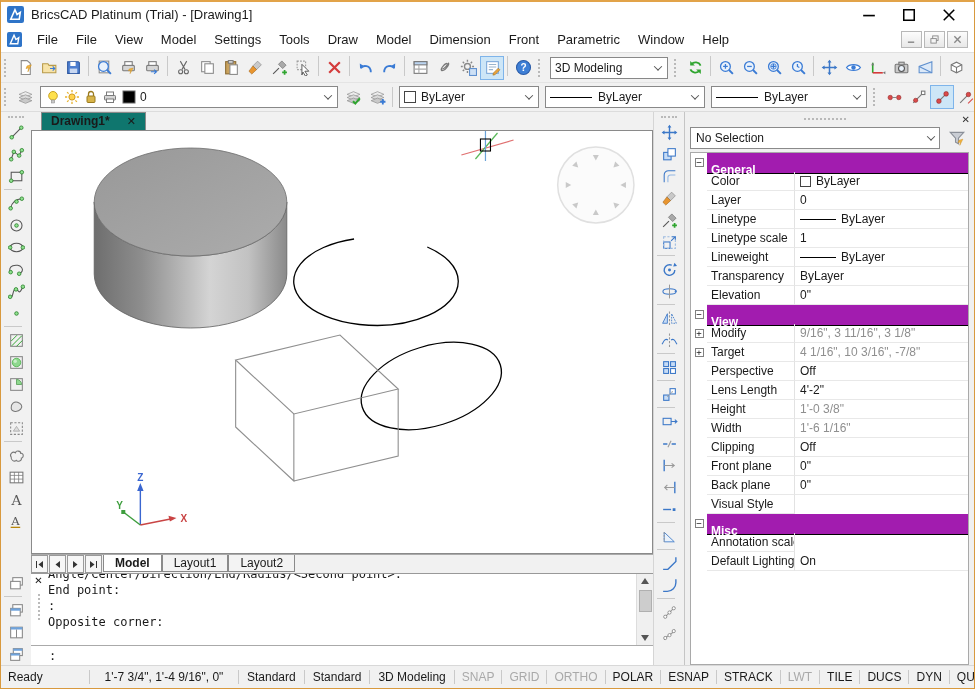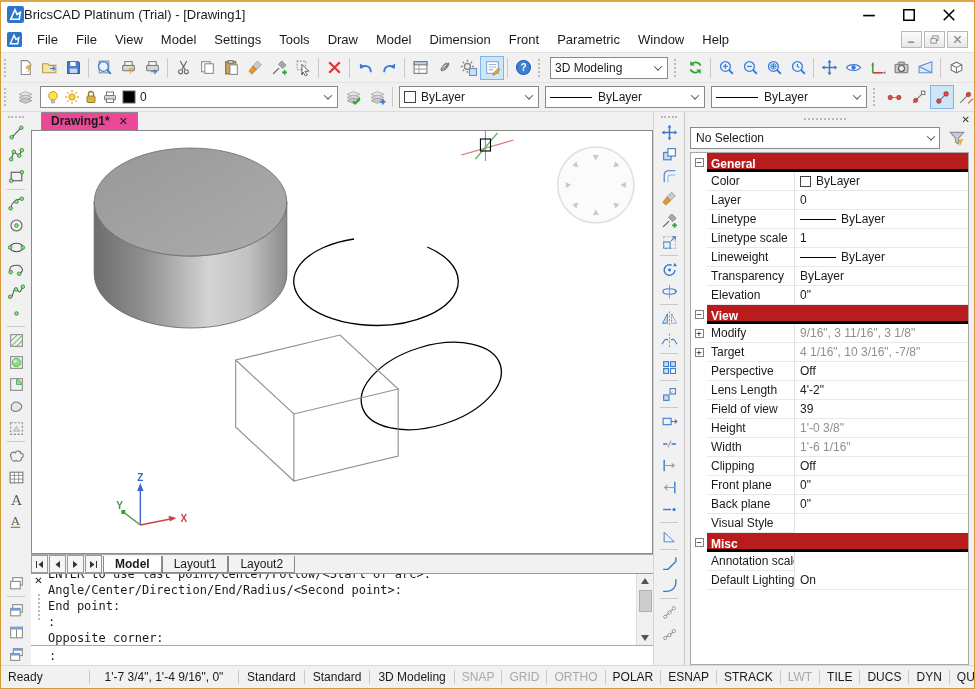--- a/index.html
+++ b/index.html
@@ -1,36 +1,36 @@
 <!DOCTYPE html>
 <html><head>
 <meta charset="utf-8">
 <style>
 *{margin:0;padding:0;box-sizing:border-box}
 html,body{width:975px;height:689px;overflow:hidden}
 body{font-family:"Liberation Sans","DejaVu Sans",sans-serif;font-size:12px;color:#1a1a1a;background:#f0f0f0}
 .app{width:975px;height:689px;border:1px solid #D8993E;border-top:2px solid #E2A349;display:flex;flex-direction:column;background:#f0f0f0}
 
-.titlebar{height:25px;background:#fff;display:flex;align-items:center;padding:0 6px;flex:none}
+.titlebar{height:25px;background:#fff;display:flex;align-items:center;padding:0 6px;gap:7px;flex:none}
 .logo{width:17px;height:17px;flex:none}
 .title{font-size:13px}
 .winbtns{margin-left:auto;display:flex;gap:26px;padding-right:12px}
 .wbtn{width:14px;height:14px;display:flex;align-items:center;justify-content:center}
 
 .menubar{height:25px;background:#fff;display:flex;align-items:center;padding:0 4px;flex:none}
 .menulogo{width:15px;height:15px;margin:0 6px 0 2px}
 .menu-item{padding:4px 9px;font-size:13px;cursor:default}
 .mdibtns{margin-left:auto;display:flex;gap:2px;padding-right:2px}
 .mdib{width:21px;height:17px;border:1px solid #b8b8b8;background:linear-gradient(#fcfcfc,#e8e8e8);display:flex;align-items:center;justify-content:center;color:#777;font-size:9px}
 
 .tb{display:flex;align-items:center;background:#f1f1f1;flex:none}
 .tb1{height:31px;border-top:1px solid #e0e0e0;border-bottom:1px solid #e4e4e4}
 .tb2{height:29px;border-bottom:1px solid #dcdcdc}
 .grip{width:5px;height:18px;border-left:2px dotted #b9b9b9;margin:0 4px 0 3px;flex:none}
-.strip{display:flex;align-items:center}
+.strip{display:flex;align-items:flex-start}
 .tbtn{width:24px;height:24px;display:flex;align-items:center;justify-content:center;border:1px solid transparent;flex:none}
 .tbtn svg{width:17px;height:17px}
 .tbtn.sel{background:#CDE6F7;border-color:#7EB4EA}
 .hsep{width:1px;height:20px;background:#c9c9c9;margin:0 3px;flex:none}
 .combo{height:22px;border:1px solid #888;background:#fff;display:flex;align-items:center;padding:0 1px 0 4px;margin:0 3px;font-size:12px;flex:none}
 .combo .cicon{width:17px;height:16px;margin-right:2px;flex:none}
 .combo .cicon svg{width:16px;height:16px}
 .chevbox{margin-left:auto;width:17px;display:flex;align-items:center;justify-content:center;align-self:stretch}
 .chev{width:6px;height:6px;border-right:1.4px solid #555;border-bottom:1.4px solid #555;transform:rotate(45deg) translate(-1px,-1px)}
 .linesw{display:inline-block;width:42px;border-top:1.6px solid #000;margin-right:6px}
@@ -39,21 +39,21 @@
 
 .main{flex:1;display:flex;min-height:0}
 .vtb{width:30px;background:#f1f1f1;display:flex;flex-direction:column;align-items:center;padding-top:2px;flex:none;overflow:hidden}
 .vtb .hgrip{width:16px;border-top:2px dotted #b9b9b9;margin:2px 0 3px}
 .vtb .tbtn{width:24px;height:22px}
 .vsep{height:1px;width:18px;background:#c9c9c9;margin:2px 0;flex:none}
 .vspacer{flex:1}
 .center{width:622px;display:flex;flex-direction:column;flex:none;min-height:0}
 
 .doctabs{height:18px;display:flex;align-items:flex-end;background:#f1f1f1;padding-left:10px;flex:none}
-.doctab{background:#ec4899;border:1px solid #8a8a8a;border-bottom:none;padding:1px 9px 2px;font-weight:bold;font-size:12px;display:flex;align-items:center;gap:9px}
+.doctab{background:#0f766e;border:1px solid #8a8a8a;border-bottom:none;padding:1px 9px 2px;font-weight:bold;font-size:12px;display:flex;align-items:center;gap:17px}
 .doctab .x{font-weight:bold;font-size:11px;line-height:10px}
 
 .canvas{flex:1;background:#fff;border:1px solid #8a8a8a;min-height:0;position:relative}
 .canvas svg{display:block;width:100%;height:100%}
 
 .layouttabs{height:19px;display:flex;align-items:stretch;background:#f1f1f1;border-top:1px solid #aaa;flex:none}
 .navbtn{width:17px;display:flex;align-items:center;justify-content:center;border:1px solid #9a9a9a;background:#f6f6f6;margin-right:1px}
 .navbtn svg{width:9px;height:9px}
 .ltab{padding:1px 11px;border:1px solid #8a8a8a;border-top:none;background:#f3f3f3;display:flex;align-items:center;font-size:12px}
 .ltab.active{background:#fff;font-weight:bold}
@@ -81,21 +81,21 @@
 .pgrip .dots i{width:42px;border-top:2px dotted #b9b9b9;display:block}
 .pclose{font-size:10px;font-weight:bold;color:#333}
 .pselrow{display:flex;align-items:center;gap:5px;padding:1px 5px 3px;flex:none}
 .pselect{flex:1;height:22px;border:1px solid #8a8a8a;background:#fff;display:flex;align-items:center;padding-left:5px}
 .filterbtn{width:24px;height:22px;display:flex;align-items:center;justify-content:center}
 .filterbtn svg{width:18px;height:18px}
 .pgrid{flex:1;margin:0 5px 0 5px;background:#fff;border:1px solid #a9a9a9;overflow:hidden;font-size:12px}
 .grow{display:flex;height:19px;align-items:stretch}
 .gexp{width:16px;display:flex;align-items:center;justify-content:center;flex:none;border-bottom:1px solid #fff}
 .expbox{width:9px;height:9px;border:1px solid #808080;background:#fff;font-size:9px;line-height:7px;text-align:center;font-family:"DejaVu Sans Mono",monospace}
-.ghead{flex:1;background:#b91c1c;color:#fff;font-weight:bold;padding:4px 4px;border-bottom:3px solid #000000}
+.ghead{flex:1;background:#a21caf;color:#fff;font-weight:bold;padding:10px 4px;border-bottom:1px solid #000000}
 .glabel{width:88px;padding:2px 0 2px 4px;border-right:1px solid #e2e2e2;border-bottom:1px solid #e8e8e8;overflow:hidden;white-space:nowrap;flex:none}
 .gvalue{flex:1;padding:2px 0 2px 5px;border-bottom:1px solid #e8e8e8;overflow:hidden;white-space:nowrap;display:flex;align-items:center}
 .gvalue.gray{color:#8f8f8f}
 .gvalue .colsw{width:11px;height:11px}
 .gvalue .linesw{width:36px;margin-right:5px}
 
 .status{height:23px;background:#f1f1f1;border-top:1px solid #d8d8d8;display:flex;align-items:center;font-size:12px;flex:none}
 .st-sep{width:1px;height:14px;background:#c9c9c9;flex:none}
 .st-ready{width:88px;padding-left:7px;flex:none}
 .st-coords{width:148px;text-align:center;flex:none}
@@ -775,21 +775,21 @@
             <span class="ltab">Layout2</span>
           </span>
       </div>
 
       <div class="command">
         <div class="cmd-top">
           <div class="cmd-left">
             <span class="cmd-close">✕</span>
             <span class="cmd-grip"></span>
           </div>
-          <div class="cmd-lines"><div>ENTER to use last point/Center/Follow/&lt;Start of arc&gt;:</div><div>Angle/Center/Direction/End/Radius/&lt;Second point&gt;:</div><div>End point:</div><div>:</div><div>Opposite corner:</div></div>
+          <div class="cmd-lines"><div>Angle/Center/Direction/End/Radius/&lt;Second point&gt;:</div><div>End point:</div><div>:</div><div>Opposite corner:</div></div>
           <div class="cmd-scroll">
             <span class="sarrow up"></span>
             <span class="sthumb"></span>
             <span class="strack"></span>
             <span class="sarrow dn"></span>
           </div>
         </div>
         <div class="cmd-input">
           <span>:</span>
         </div>
@@ -1062,27 +1062,20 @@
             <span class="glabel">Perspective</span>
             <span class="gvalue">
               <span>Off</span>
             </span>
           </div>
           <div class="grow">
             <span class="gexp"></span>
             <span class="glabel">Lens Length</span>
             <span class="gvalue">
               <span>4'-2"</span>
-            </span>
-          </div>
-          <div class="grow">
-            <span class="gexp"></span>
-            <span class="glabel">Field of view</span>
-            <span class="gvalue">
-              <span>39</span>
             </span>
           </div>
           <div class="grow">
             <span class="gexp"></span>
             <span class="glabel">Height</span>
             <span class="gvalue gray">
               <span>1'-0 3/8"</span>
             </span>
           </div>
           <div class="grow">

